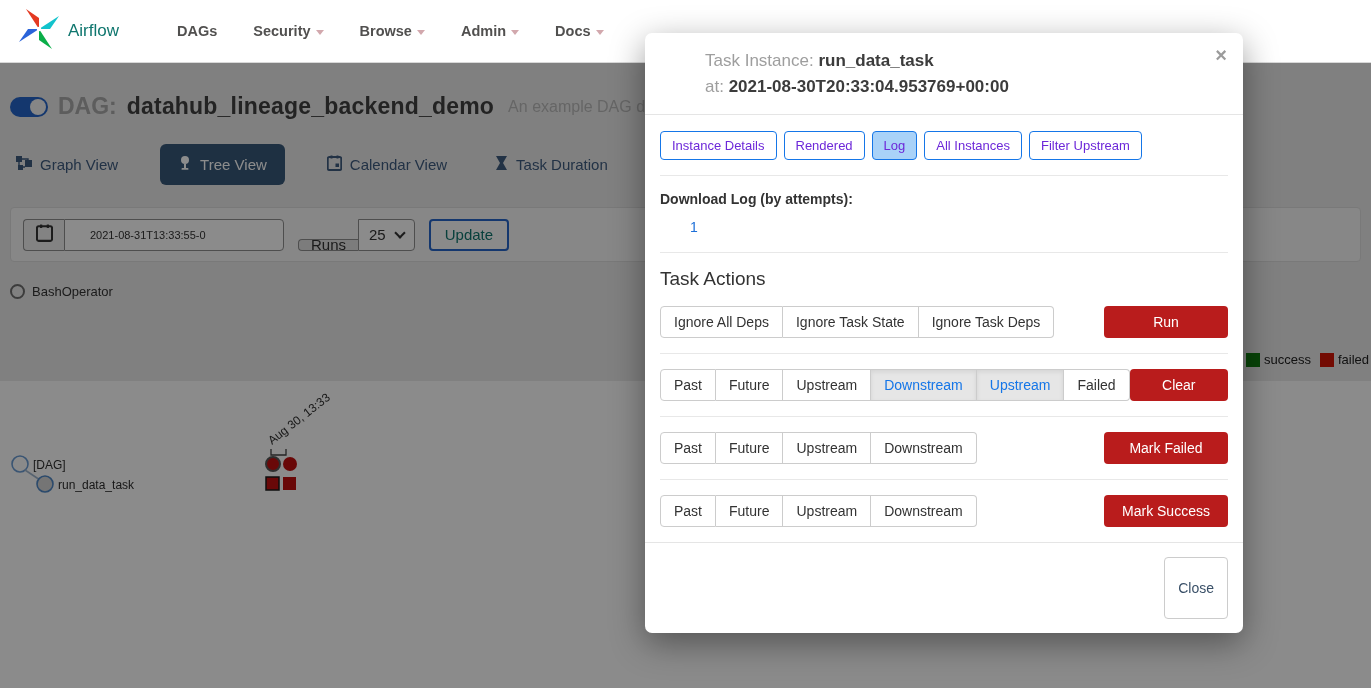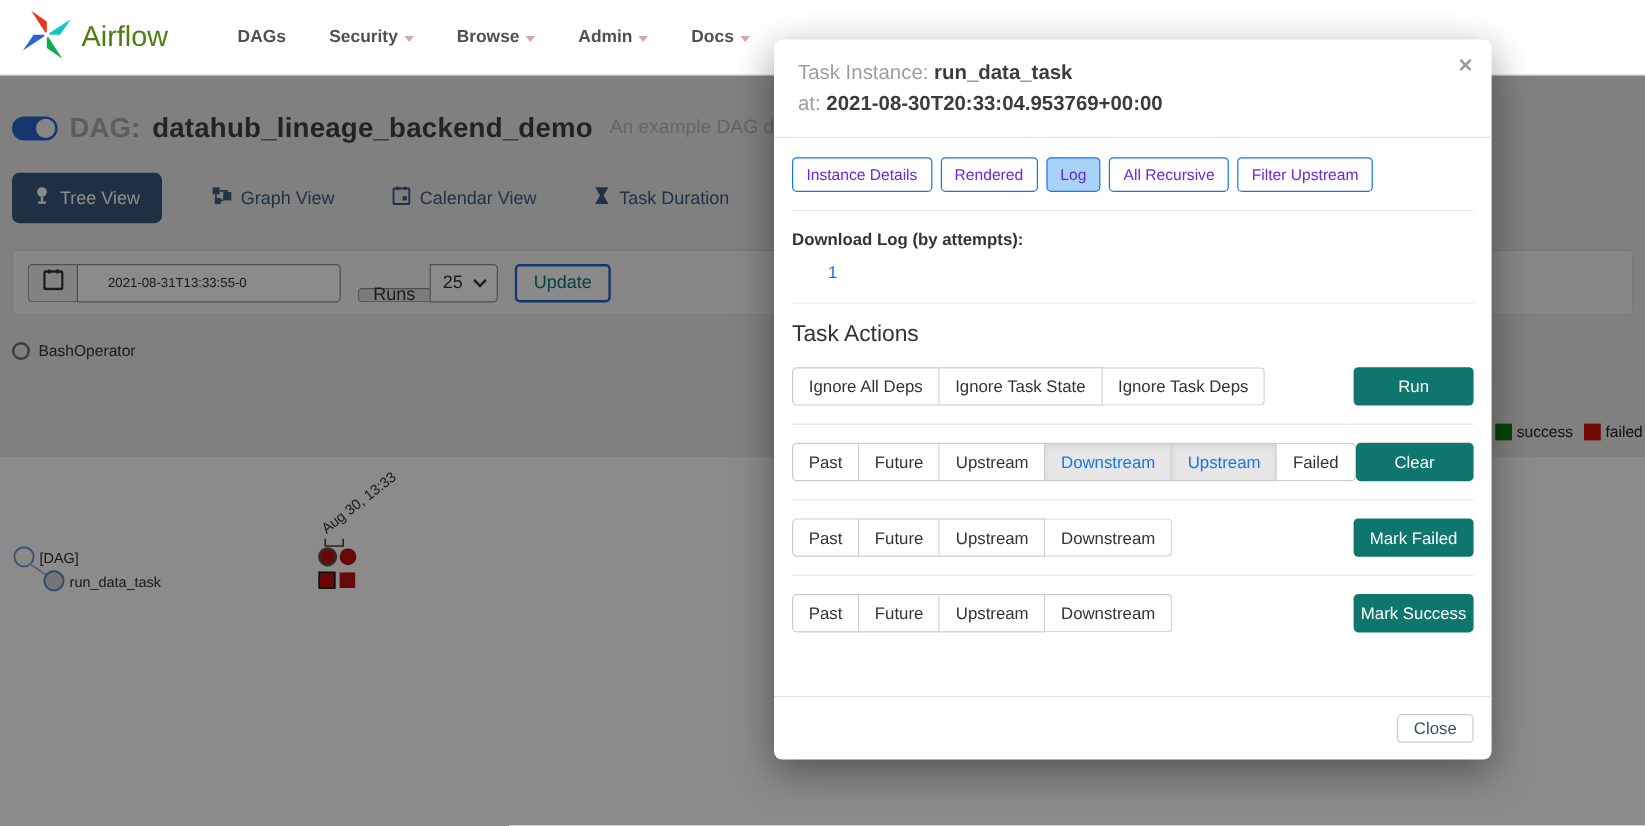--- a/index.html
+++ b/index.html
@@ -8,21 +8,21 @@
     position:relative; width:1371px; height:688px; overflow:hidden;
     background:#e9e9e9; font-family:"Liberation Sans", sans-serif; color:#333;
   }
   
   .navbar {
     position:absolute; top:0; left:0; right:0; height:63px; background:#ffffff;
     display:flex; align-items:center; padding:0 18px; z-index:10;
     border-bottom:1px solid #d8d8d8;
   }
   .brand { display:flex; align-items:center; gap:8px; margin-right:58px; }
-  .brand-name { font-size:24px; color:#4d7c0f; }
+  .brand-name { font-size:17px; color:#0f766e; }
   .nav-items { display:flex; align-items:center; gap:36px; }
   .nav-item { display:flex; align-items:center; gap:5px; font-size:14.5px; font-weight:bold; color:#51504f; cursor:pointer; }
   .caret { width:0; height:0; border-left:4px solid transparent; border-right:4px solid transparent; border-top:5px solid #d2a8ad; margin-top:2px; }
   
   .content { position:absolute; top:63px; left:0; right:0; bottom:0; background:#e9e9e9; }
   .dag-header { display:flex; align-items:center; gap:10px; padding:30px 10px 0 10px; }
   .toggle { position:relative; width:38px; height:20px; border-radius:10px; background:#2565c8; flex:none; }
   .toggle-knob { position:absolute; top:2px; right:2px; width:16px; height:16px; border-radius:50%; background:#f4f4f4; }
   .dag-prefix { font-size:23px; font-weight:bold; color:#a9a9a9; }
   .dag-title { font-size:23px; font-weight:bold; color:#404040; letter-spacing:.2px; }
@@ -56,21 +56,21 @@
   
   .backdrop { position:absolute; top:63px; left:0; right:0; bottom:0; background:rgba(0,0,0,0.45); z-index:40; }
   
   .modal {
     position:absolute; left:645px; top:33px; width:598px; height:600px; background:#fff;
     border-radius:7px; box-shadow:0 10px 34px rgba(0,0,0,0.4); z-index:100;
     display:flex; flex-direction:column;
   }
   .modal-header { position:relative; padding:15px 20px 13px 20px; border-bottom:1px solid #e5e5e5; }
   .mh-line { font-size:17px; line-height:1.55; }
-  .mh-muted { color:#9e9e9e; }
+  .mh-muted { color:#9e9e9e;margin-left:40px; }
   .mh-strong { color:#3c3c3c; font-weight:bold; }
   .modal-close { position:absolute; top:12px; right:16px; font-size:20px; font-weight:bold; color:#9b9b9b; cursor:pointer; line-height:1; }
   .modal-body { padding:16px 15px 0 15px; flex:1; }
   .btn-toolbar { display:flex; gap:7px; }
   .btn-blue-outline {
     font-family:"Liberation Sans", sans-serif; font-size:13px; color:#6d28d9;
     background:#fff; border:1px solid #1576e8; border-radius:4px; padding:6px 11px; cursor:pointer;
   }
   .btn-blue-outline.active { background:#a9d2f8; }
   .modal-hr { border:none; border-top:1px solid #e8e8e8; margin:15px 0; }
@@ -80,25 +80,25 @@
   .action-row { display:flex; align-items:center; justify-content:space-between; }
   .btn-group { display:inline-flex; }
   .grp-btn {
     font-family:"Liberation Sans", sans-serif; font-size:14px; color:#333; background:#fff;
     border:1px solid #ccc; border-left-width:0; padding:7px 13px; cursor:pointer;
   }
   .btn-group .grp-btn:first-child { border-left-width:1px; border-radius:4px 0 0 4px; }
   .btn-group .grp-btn:last-child { border-radius:0 4px 4px 0; }
   .grp-btn.active { background:#e6e6e6; color:#1576e8; box-shadow:inset 0 2px 4px rgba(0,0,0,0.08); }
   .btn-solid {
-    width:100px; padding:8px 0; text-align:center; font-family:"Liberation Sans", sans-serif;
-    font-size:14px; color:#fff; background:#0f766e; border:none; border-radius:4px; cursor:pointer;
+    width:124px; padding:8px 0; text-align:center; font-family:"Liberation Sans", sans-serif;
+    font-size:14px; color:#fff; background:#b91c1c; border:none; border-radius:4px; cursor:pointer;
   }
   .modal-footer { border-top:1px solid #e5e5e5; padding:14px 15px; display:flex; justify-content:flex-end; }
-  .close-btn { font-family:"Liberation Sans", sans-serif; font-size:14px; color:#3a5068; background:#fff; border:1px solid #ccc; border-radius:4px; padding:3px 13px; cursor:pointer; }
+  .close-btn { font-family:"Liberation Sans", sans-serif; font-size:14px; color:#3a5068; background:#fff; border:1px solid #ccc; border-radius:4px; padding:22px 13px; cursor:pointer; }
 </style>
 </head>
 <body>
 
 <div class="screen">
 
   <div class="navbar">
     <div class="brand">
       <span>
         <svg width="42" height="42" viewBox="0 0 42 42">
@@ -139,36 +139,36 @@
     <div class="dag-header">
       <span class="toggle">
           <span class="toggle-knob"></span>
         </span>
       <span class="dag-prefix">DAG:</span>
       <span class="dag-title">datahub_lineage_backend_demo</span>
       <span class="dag-subtitle">An example DAG demo</span>
     </div>
 
     <div class="view-tabs">
-      <span class="view-tab active">
-        <span><svg width="14" height="16" viewBox="0 0 14 16">
-              <circle cx="7" cy="5" r="4" fill="currentColor"></circle>
-              <rect x="6" y="9" width="2" height="4" fill="currentColor"></rect>
-              <rect x="3.5" y="13" width="7" height="1.8" rx="0.9" fill="currentColor"></rect>
-            </svg></span>
-        <span>Tree View</span>
-      </span>
       <span class="view-tab">
         <span><svg width="16" height="15" viewBox="0 0 16 15">
               <rect x="0" y="0" width="6" height="6" fill="currentColor"></rect>
               <rect x="9" y="4" width="7" height="7" fill="currentColor"></rect>
               <rect x="2" y="9" width="5" height="5" fill="currentColor"></rect>
               <path d="M3,6 V11 H9 M6,3 H12 V4" stroke="currentColor" stroke-width="1.4" fill="none"></path>
             </svg></span>
         <span>Graph View</span>
+      </span>
+      <span class="view-tab active">
+        <span><svg width="14" height="16" viewBox="0 0 14 16">
+              <circle cx="7" cy="5" r="4" fill="currentColor"></circle>
+              <rect x="6" y="9" width="2" height="4" fill="currentColor"></rect>
+              <rect x="3.5" y="13" width="7" height="1.8" rx="0.9" fill="currentColor"></rect>
+            </svg></span>
+        <span>Tree View</span>
       </span>
       <span class="view-tab">
         <span><svg width="15" height="16" viewBox="0 0 15 16">
               <rect x="0.8" y="2" width="13.4" height="13" rx="1.5" fill="none" stroke="currentColor" stroke-width="1.8"></rect>
               <rect x="3.5" y="0.5" width="2" height="3" fill="currentColor"></rect>
               <rect x="9.5" y="0.5" width="2" height="3" fill="currentColor"></rect>
               <rect x="8.5" y="8.5" width="3.5" height="3.5" fill="currentColor"></rect>
             </svg></span>
         <span>Calendar View</span>
       </span>
@@ -258,21 +258,21 @@
         <span class="mh-strong">2021-08-30T20:33:04.953769+00:00</span>
       </div>
       <span class="modal-close">×</span>
     </div>
 
     <div class="modal-body">
       <div class="btn-toolbar">
         <button class="btn-blue-outline">Instance Details</button>
         <button class="btn-blue-outline">Rendered</button>
         <button class="btn-blue-outline active">Log</button>
-        <button class="btn-blue-outline">All Recursive</button>
+        <button class="btn-blue-outline">All Instances</button>
         <button class="btn-blue-outline">Filter Upstream</button>
       </div>
 
       <hr class="modal-hr">
 
       <div class="dl-label">Download Log (by attempts):</div>
       <a class="attempt-link">1</a>
 
       <hr class="modal-hr">
 

